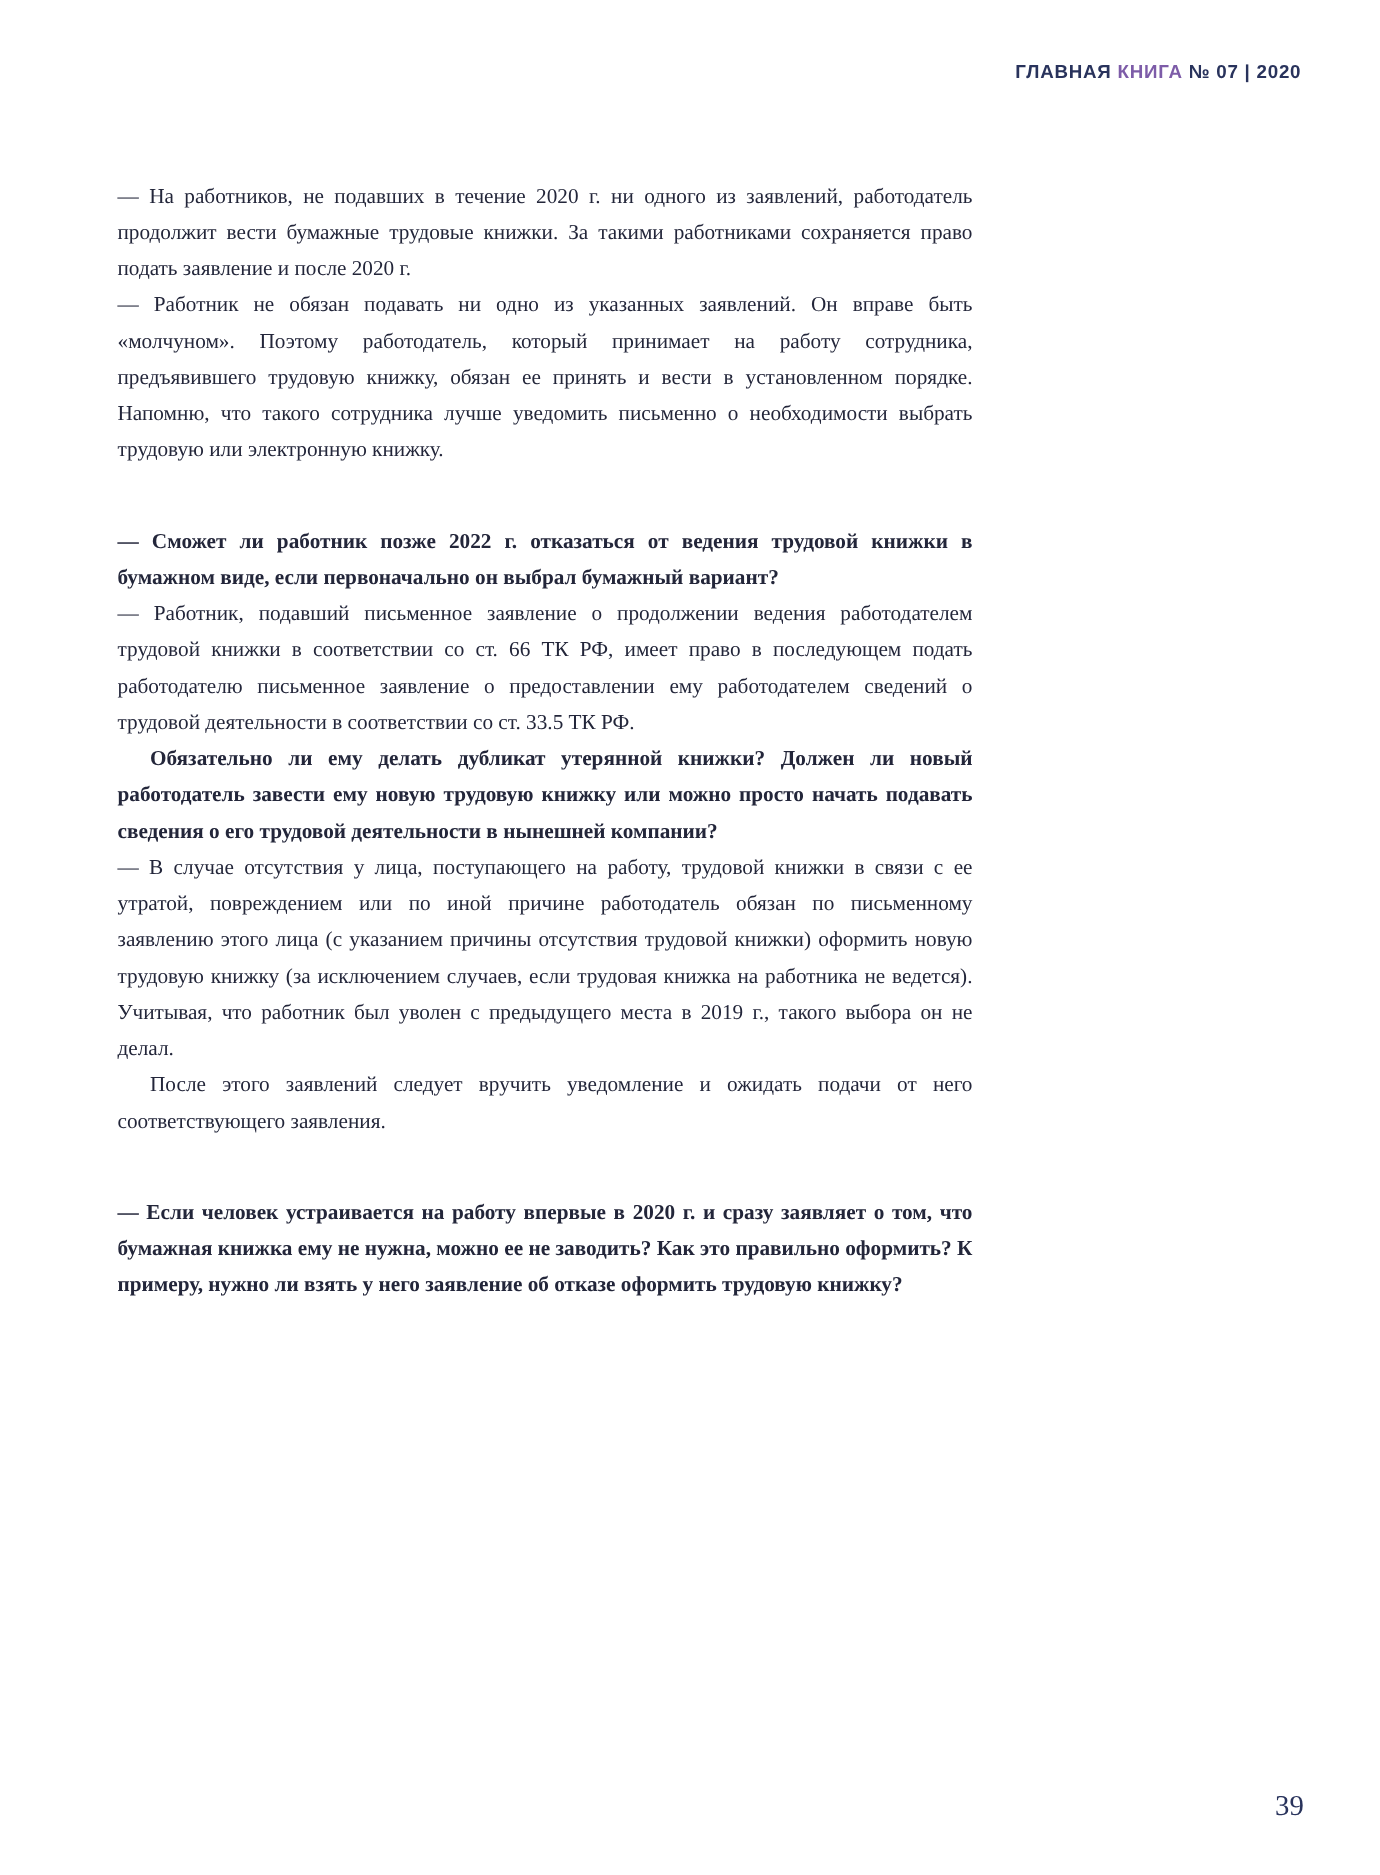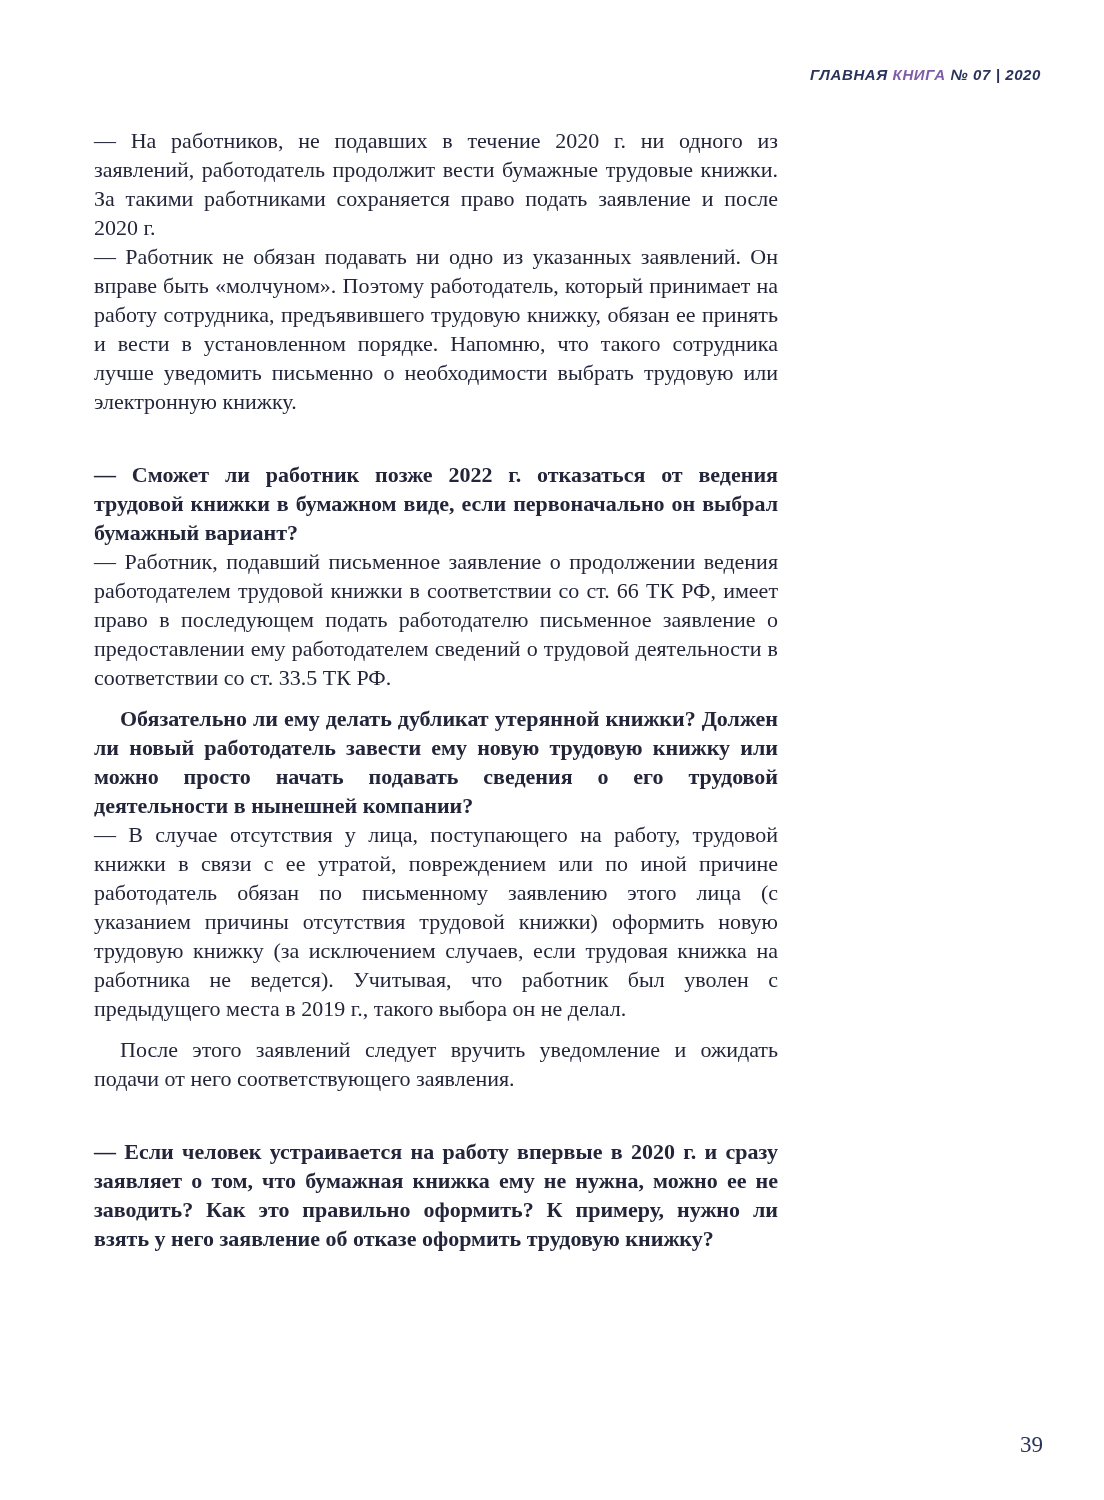--- a/index.html
+++ b/index.html
@@ -13,47 +13,46 @@
     position: relative;
     width: 1104px;
     height: 1500px;
     background: #ffffff;
     margin: 0 auto;
     overflow: hidden;
     font-family: "Liberation Serif", "DejaVu Serif", serif;
   }
   .page-header {
     position: absolute;
-    top: 66px;
+    top: 49px;
     right: 63px;
     font-family: "Liberation Sans", "DejaVu Sans", sans-serif;
     font-size: 15px;
     font-weight: 700;
     letter-spacing: 0.6px;
     color: var(--navy);
     white-space: nowrap;
-    font-style: italic;
   }
   .page-header .brand-main { color: var(--navy); }
   .page-header .brand-accent { color: var(--purple); }
   .page-header .issue { color: var(--navy); font-weight: 700; }
   .content {
     position: absolute;
     left: 94px;
-    top: 126px;
+    top: 142px;
     width: 684px;
     color: var(--text);
-    font-size: 22px;
+    font-size: 17px;
     line-height: 29px;
     text-align: justify;
   }
   .content p { margin: 0; }
   .content p.q { font-weight: 700; }
   .content p.gap { margin-top: 44px; }
-  .content p.indent { text-indent: 26px; margin-top: 12px; }
+  .content p.indent { text-indent: 26px; }
   .page-number {
     position: absolute;
     right: 61px;
     bottom: 42px;
     font-family: "Liberation Serif", "DejaVu Serif", serif;
     font-size: 23px;
     color: var(--navy);
   }
 </style>
 </head>

